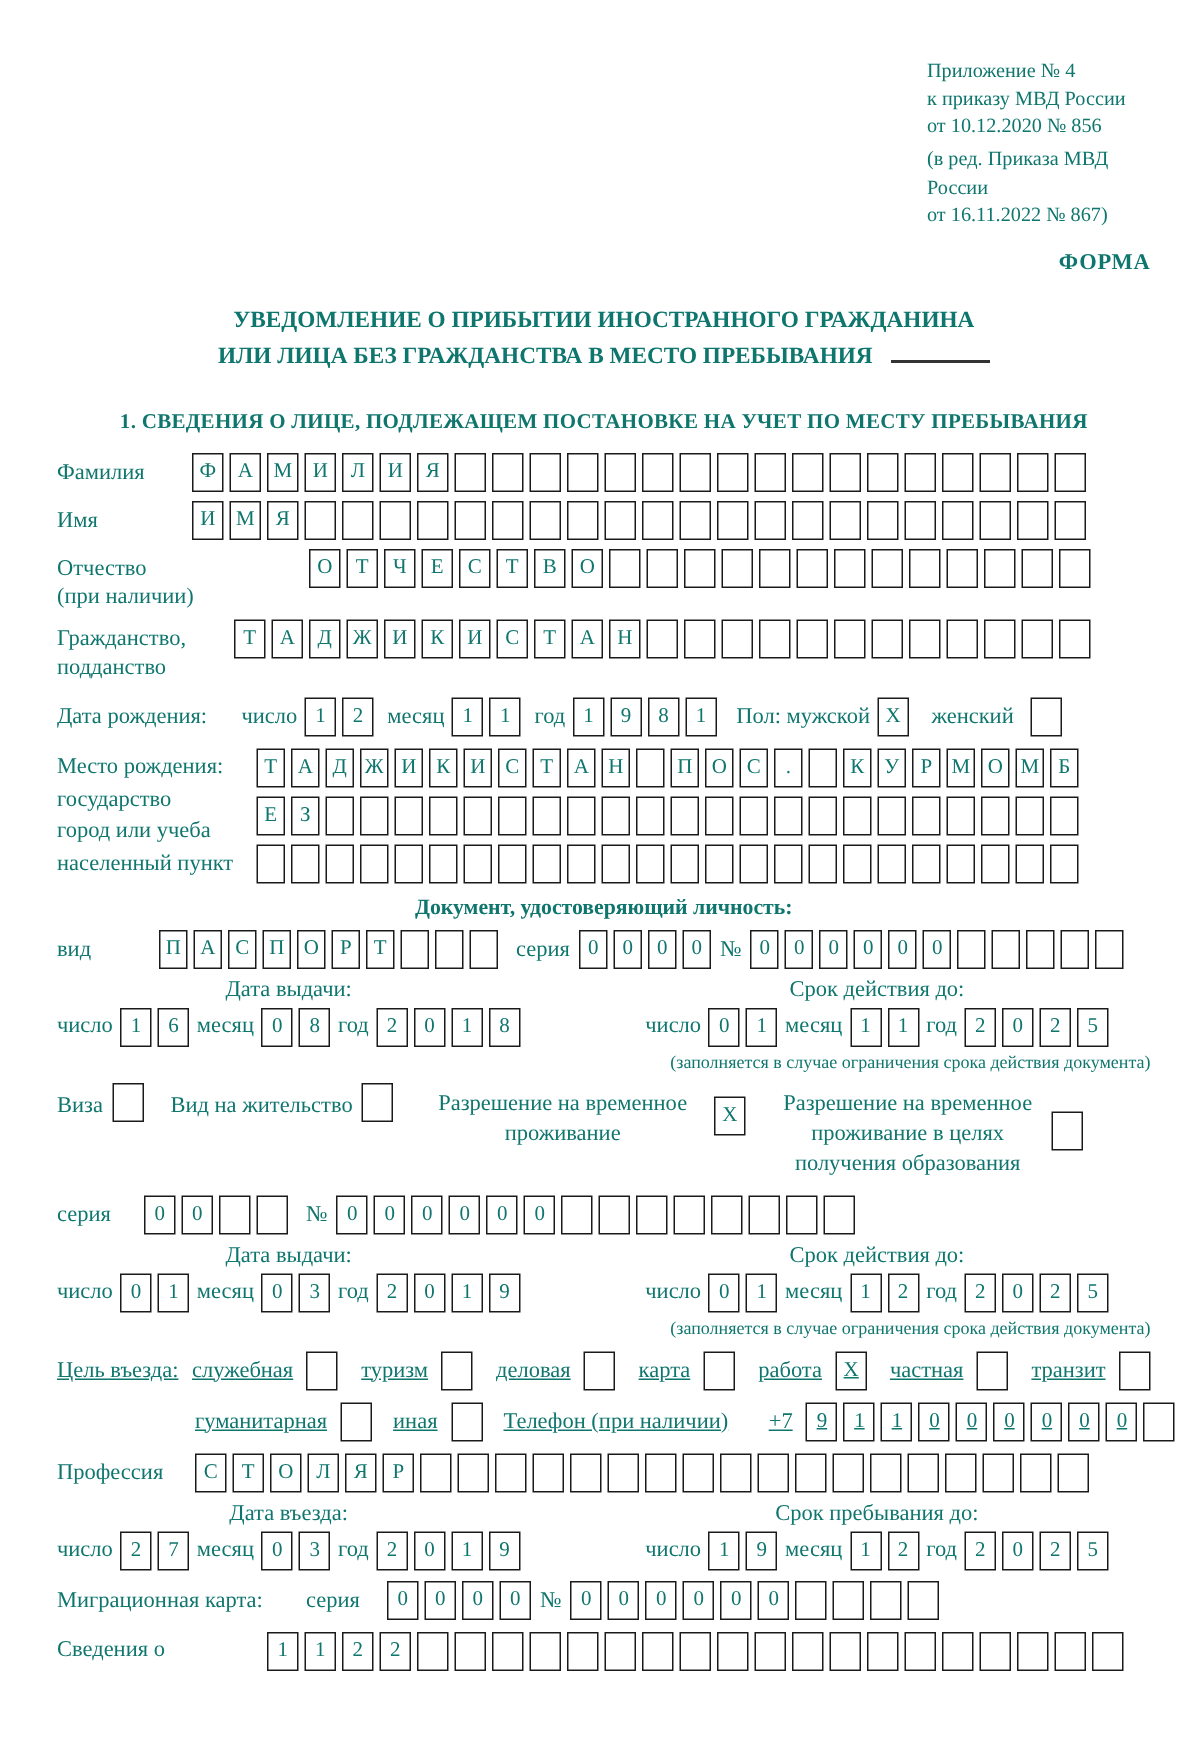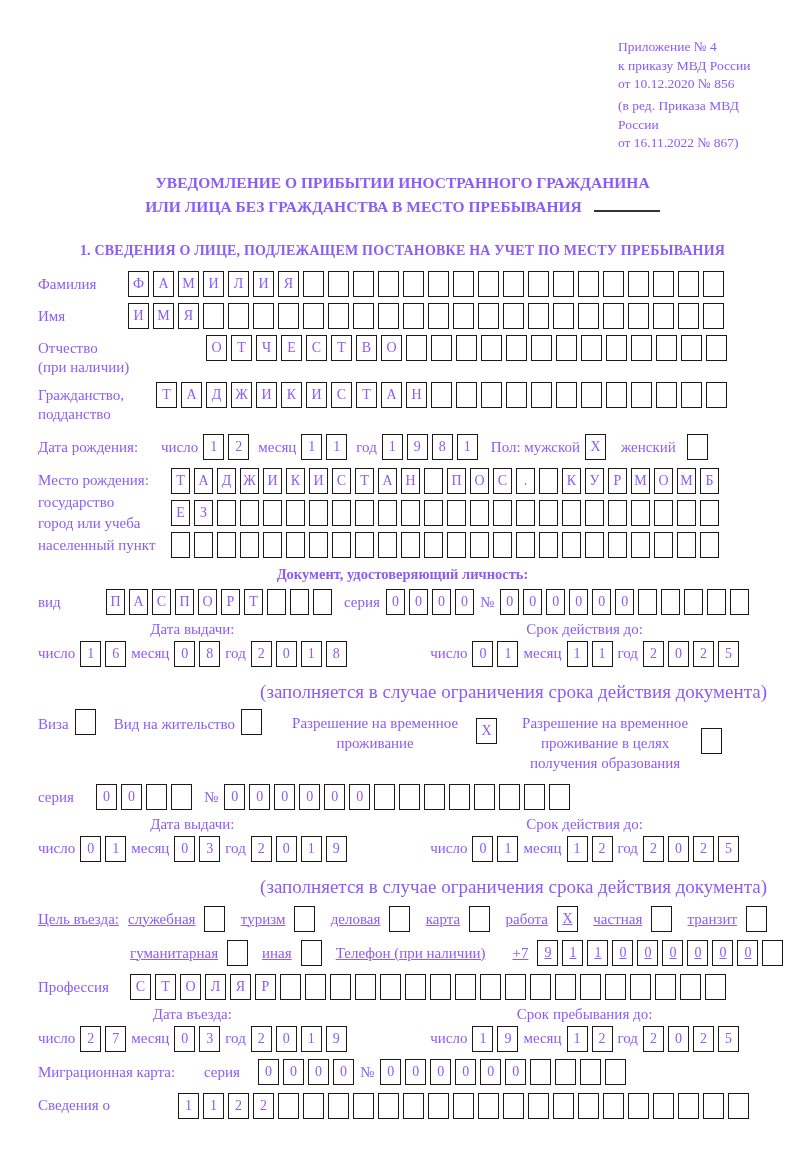--- a/index.html
+++ b/index.html
@@ -1,19 +1,19 @@
 <!DOCTYPE html>
 <html><head>
 <meta charset="utf-8">
 <style>
   html,body{margin:0;padding:0;background:#fff;}
   .page{
     position:relative; width:800px; height:1163px; box-sizing:border-box;
     padding:38px 33px 0 38px; overflow:hidden;
-    background:#fff; color:#8b5cf6;
+    background:#fff; color:#0f766e;
     font-family:"Liberation Serif","DejaVu Serif",serif; font-size:15px;
   }
   
   .cells{display:flex; column-gap:4px; flex-wrap:nowrap;}
   .cb{
     display:inline-flex; flex:0 0 auto; width:19px; height:24px;
     border:1.5px solid #1a1a1a; align-items:center; justify-content:center;
     font-size:14px; line-height:1; background:#fff;
   }
   .cells.sm .cb{width:17px;}
@@ -28,21 +28,21 @@
   .title{text-align:center; font-weight:bold; font-size:15.5px; line-height:1.55; margin-top:18px;}
   .blankline{display:inline-block; width:66px; border-bottom:2px solid #333; height:14px; margin-left:12px;}
   .sec-head{text-align:center; font-weight:bold; font-size:14px; margin-top:24px; letter-spacing:.2px;}
   .doc-head{text-align:center; font-weight:bold; font-size:14.5px; margin-top:8px;}
   
   .dates-block{display:flex; justify-content:space-between; margin-top:6px; padding-right:28px;}
   .dgroup{flex:0 0 auto;}
   .dhead{text-align:center; margin-bottom:3px;}
   .dline{display:flex; align-items:flex-start; column-gap:5px;}
   .dlbl{padding-top:4px; white-space:nowrap;}
-  .note{text-align:right; font-size:19px; margin-top:14px;}
+  .note{text-align:right; font-size:12px; margin-top:3px;}
   .intro{margin-top:8px; line-height:1.55;}
   
   .optrow{display:flex; align-items:flex-start; margin-top:6px; column-gap:18px;}
   .opt{display:flex; align-items:center; column-gap:6px;}
   .opt .olbl{padding-top:4px; line-height:1.35;}
   .opt .c2{width:190px; text-align:center;}
   .opt .c3{width:180px; text-align:center;}
   
   .purpose{display:flex; align-items:flex-start; margin-top:8px; column-gap:7px; flex-wrap:nowrap;text-decoration:underline;}
   .purpose .inlbl{padding-right:2px;}
@@ -58,20 +58,21 @@
 <div class="page">
 
   <div class="hdr">
     <div>Приложение № 4</div>
     <div>к приказу МВД России</div>
     <div>от 10.12.2020 № 856</div>
     <div class="sub">(в ред. Приказа МВД России</div>
     <div>от 16.11.2022 № 867)</div>
   </div>
 
+  <div class="forma">ФОРМА</div>
 
   <div class="title">
     <div>УВЕДОМЛЕНИЕ О ПРИБЫТИИ ИНОСТРАННОГО ГРАЖДАНИНА</div>
     <div><span>ИЛИ ЛИЦА БЕЗ ГРАЖДАНСТВА В МЕСТО ПРЕБЫВАНИЯ</span><span class="blankline"></span></div>
   </div>
 
   <div class="sec-head">1. СВЕДЕНИЯ О ЛИЦЕ, ПОДЛЕЖАЩЕМ ПОСТАНОВКЕ НА УЧЕТ ПО МЕСТУ ПРЕБЫВАНИЯ</div>
 
   <div class="frow" style="margin-top:12px;">
     <div class="flabel" style="width:90px;">Фамилия</div>

